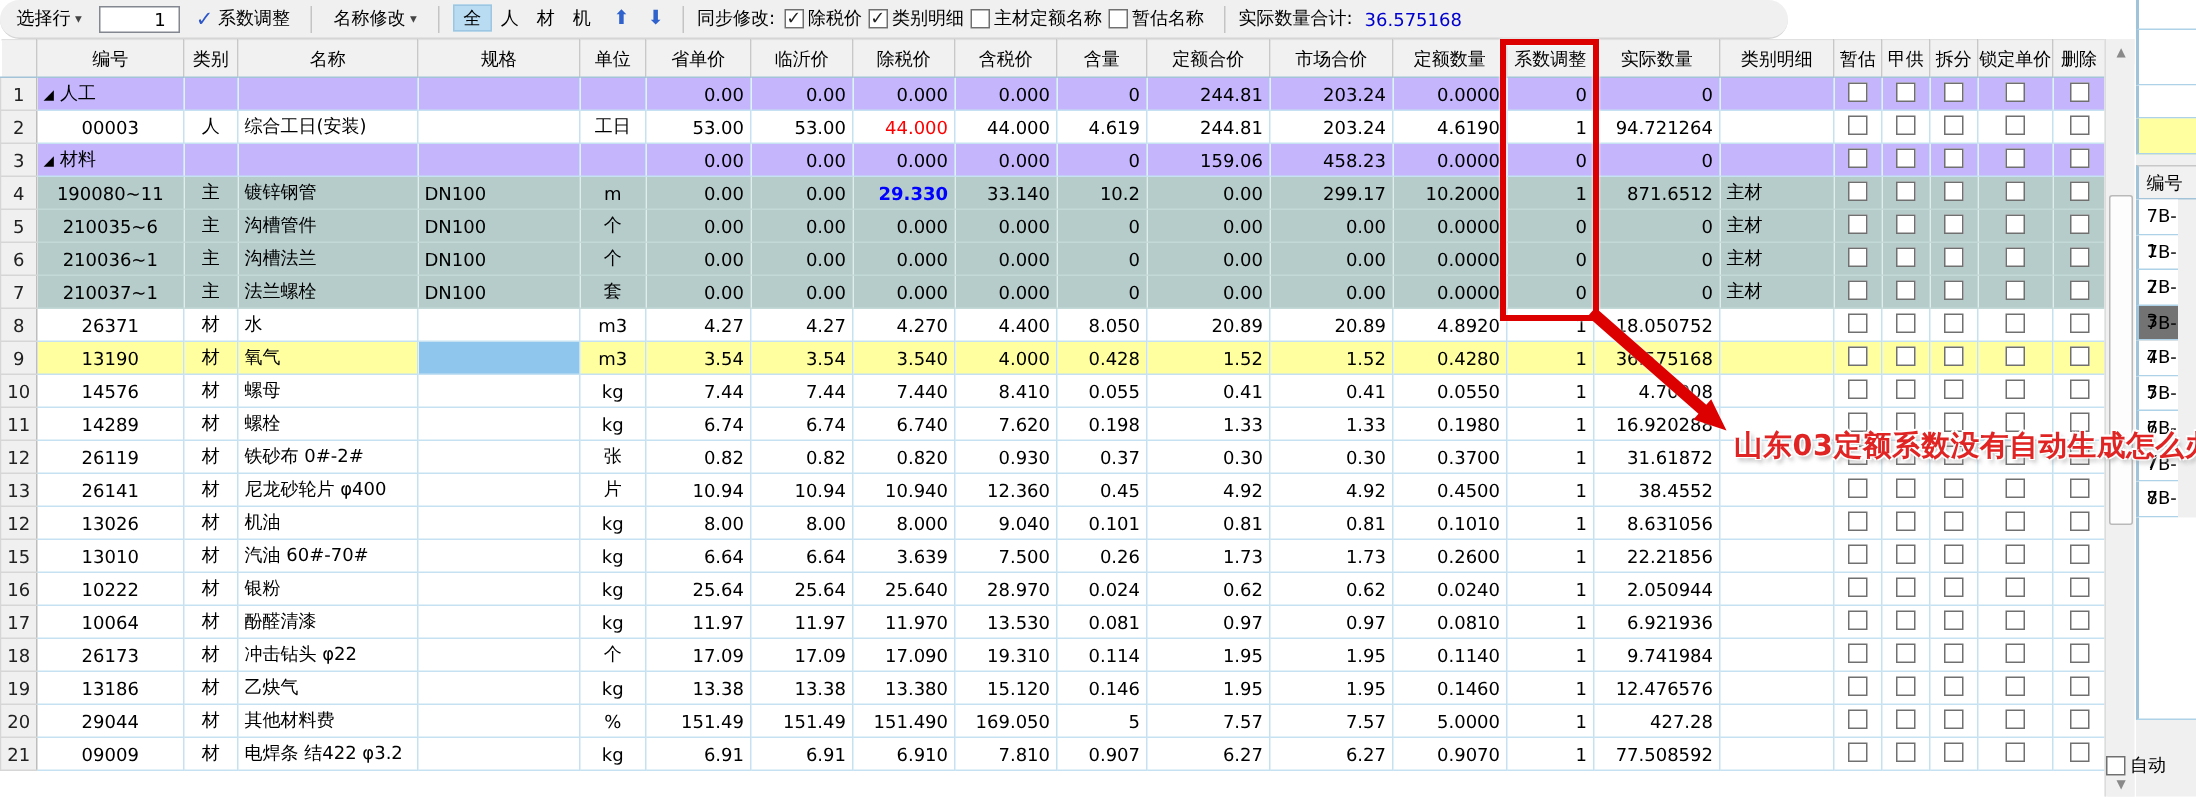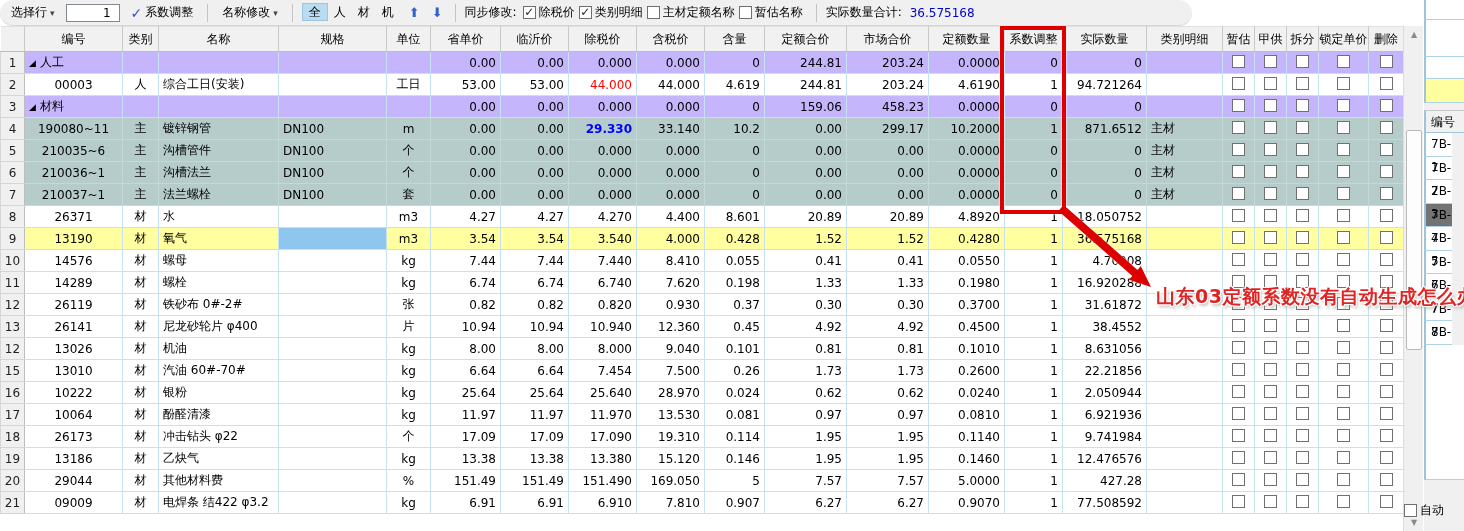--- a/index.html
+++ b/index.html
@@ -352,21 +352,21 @@
           <td class="rownum">8</td>
           <td class="al-center">26371</td>
           <td class="al-center">材</td>
           <td class="al-left">水</td>
           <td class="al-left"></td>
           <td class="al-center">m3</td>
           <td class="al-right">4.27</td>
           <td class="al-right">4.27</td>
           <td class="al-right">4.270</td>
           <td class="al-right">4.400</td>
-          <td class="al-right">8.601</td>
+          <td class="al-right">8.050</td>
           <td class="al-right">20.89</td>
           <td class="al-right">20.89</td>
           <td class="al-right">4.8920</td>
           <td class="al-right">1</td>
           <td class="al-right">18.050752</td>
           <td class="al-left"></td>
           <td class="cbcell"><span class="cb"></span></td>
           <td class="cbcell"><span class="cb"></span></td>
           <td class="cbcell"><span class="cb"></span></td>
           <td class="cbcell"><span class="cb"></span></td>
@@ -518,21 +518,21 @@
         </tr>
         <tr class="row-normal">
           <td class="rownum">15</td>
           <td class="al-center">13010</td>
           <td class="al-center">材</td>
           <td class="al-left">汽油 60#-70#</td>
           <td class="al-left"></td>
           <td class="al-center">kg</td>
           <td class="al-right">6.64</td>
           <td class="al-right">6.64</td>
-          <td class="al-right">7.454</td>
+          <td class="al-right">3.639</td>
           <td class="al-right">7.500</td>
           <td class="al-right">0.26</td>
           <td class="al-right">1.73</td>
           <td class="al-right">1.73</td>
           <td class="al-right">0.2600</td>
           <td class="al-right">1</td>
           <td class="al-right">22.21856</td>
           <td class="al-left"></td>
           <td class="cbcell"><span class="cb"></span></td>
           <td class="cbcell"><span class="cb"></span></td>

